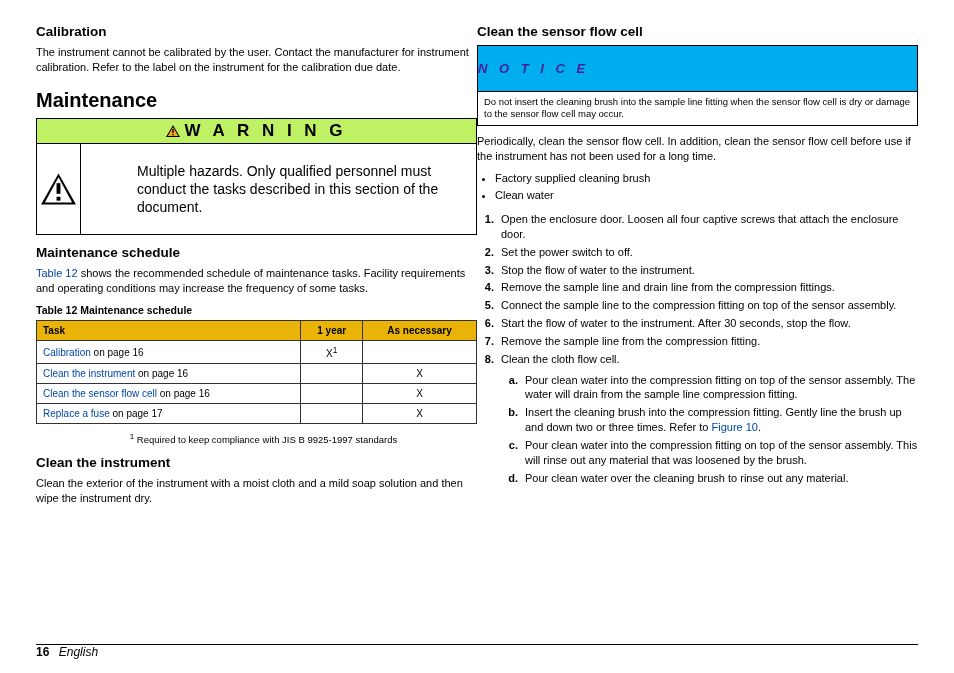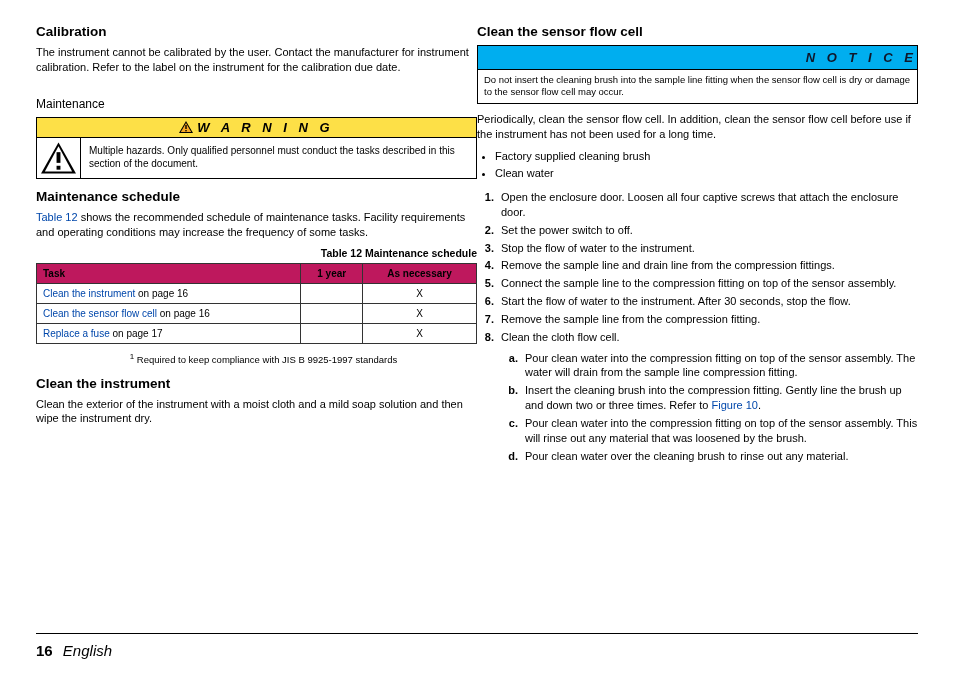--- a/index.html
+++ b/index.html
@@ -22,103 +22,103 @@
   .col {
     flex: 1;
     min-width: 0;
   }
   h2 {
     font-size: 13.5px;
     font-weight: bold;
     margin: 0 0 6px 0;
   }
   h1.section {
-    font-size: 12px;
-    font-weight: normal;
-    margin: 22px 0 6px 0;
+    font-size: 20px;
+    font-weight: bold;
+    margin: 14px 0 6px 0;
   }
   p {
     margin: 0 0 8px 0;
     line-height: 1.35;
   }
   .warning-box {
     border: 1px solid #000;
     margin: 4px 0 10px 0;
   }
   .warning-header {
-    background: #fde047;
+    background: #bef264;
     text-align: center;
     font-weight: bold;
     letter-spacing: 4px;
-    font-size: 13px;
+    font-size: 17px;
     padding: 2px 0;
     border-bottom: 1px solid #000;
     display: flex;
     align-items: center;
     justify-content: center;
     gap: 4px;
-    font-style: italic;
   }
   .warning-body {
     display: flex;
     align-items: stretch;
   }
   .warning-icon-cell {
     width: 44px;
     border-right: 1px solid #000;
     display: flex;
     align-items: center;
     justify-content: center;
     padding: 4px;
   }
   .warning-text {
-    padding: 6px 8px;
-    font-size: 10px;
+    padding: 18px 8px;
+    font-size: 14px;
     line-height: 1.3;
+    margin-left: 48px;
   }
   .notice-box {
     border: 1px solid #000;
     margin: 4px 0 8px 0;
   }
   .notice-header {
     background: #00aeef;
-    color: #0f172a;
+    color: #4c1d95;
     font-style: italic;
     font-weight: bold;
-    text-align: right;
+    text-align: left;
     letter-spacing: 4px;
     font-size: 13px;
-    padding: 4px 0;
+    padding: 15px 0;
     border-bottom: 1px solid #000;
   }
   .notice-body {
     padding: 4px 6px;
     font-size: 9.5px;
     line-height: 1.3;
   }
   table.maint {
     border-collapse: collapse;
     width: 100%;
     margin: 4px 0 8px 0;
     font-size: 10px;
   }
   table.maint th, table.maint td {
     border: 1px solid #333;
     padding: 4px 6px;
     text-align: left;
   }
   table.maint th {
-    background: #be185d;
+    background: #eab308;
     font-weight: bold;
   }
   table.maint td.center, table.maint th.center {
     text-align: center;
   }
   .table-caption {
-    text-align: right;
+    text-align: left;
     font-weight: bold;
     font-size: 10.5px;
     margin: 6px 0 2px 0;
   }
   .link { color: #0047ab; }
   .footnote {
     font-size: 9.5px;
     margin: 2px 0 10px 14px;
     text-align: center;
   }
@@ -151,22 +151,22 @@
   ol.sub > li {
     margin: 3px 0;
     line-height: 1.35;
     padding-left: 4px;
   }
   ol.sub > li::marker {
     font-weight: bold;
   }
   .footer {
     border-top: 1px solid #000;
-    padding-top: 8px;
-    font-size: 15px;
+    padding-top: 0;
+    font-size: 12px;
     margin-top: auto;
   }
   .footer .pg { font-weight: bold; }
   .footer .lang { font-style: italic; margin-left: 6px; }
   .bold { font-weight: bold; }
 </style>
 </head>
 <body>
 
 <div class="columns">
@@ -204,20 +204,25 @@
     <div class="table-caption">Table 12   Maintenance schedule</div>
     <table class="maint">
       <thead>
         <tr>
           <th>Task</th>
           <th class="center">1 year</th>
           <th class="center">As necessary</th>
         </tr>
       </thead>
       <tbody>
+        <tr>
+          <td><span class="link">Calibration</span><span> on page 16</span></td>
+          <td class="center"><span>X</span><sup>1</sup></td>
+          <td class="center"></td>
+        </tr>
         <tr>
           <td><span class="link">Clean the instrument</span><span> on page 16</span></td>
           <td class="center"></td>
           <td class="center">X</td>
         </tr>
         <tr>
           <td><span class="link">Clean the sensor flow cell</span><span> on page 16</span></td>
           <td class="center"></td>
           <td class="center">X</td>
         </tr>

